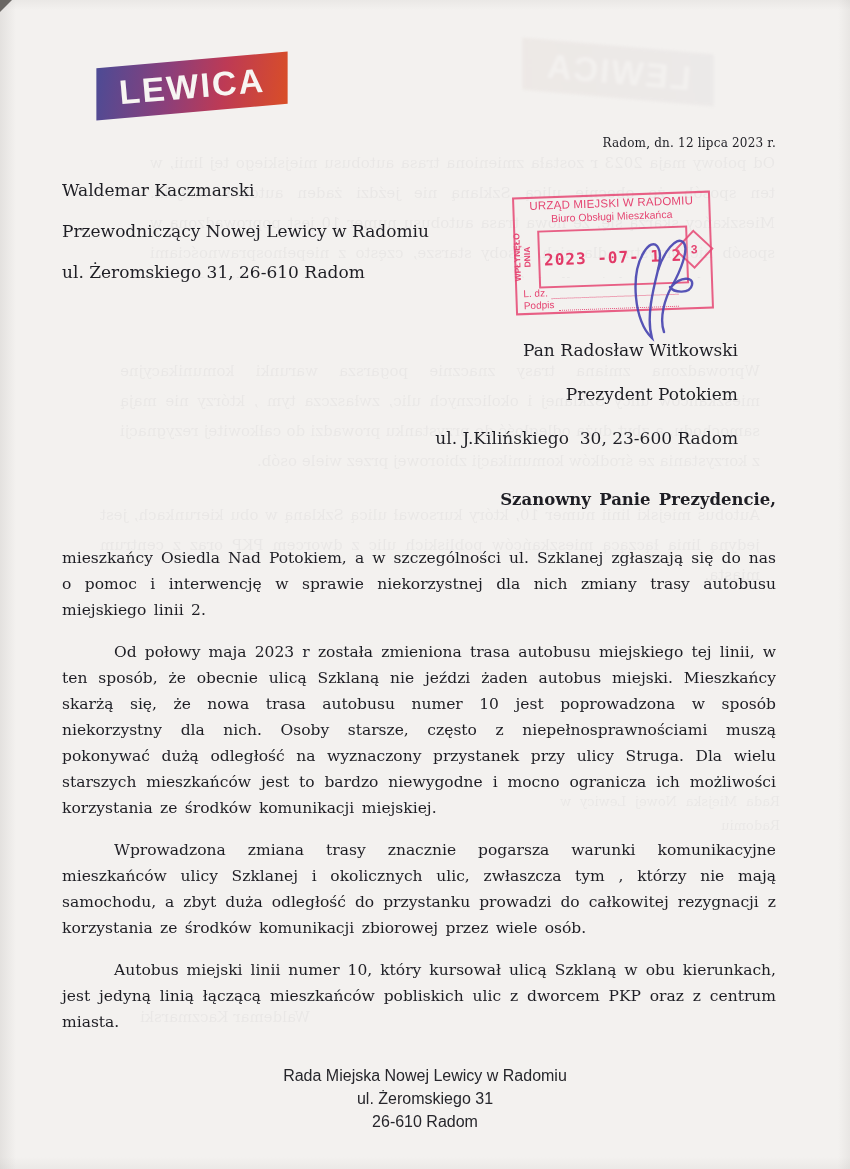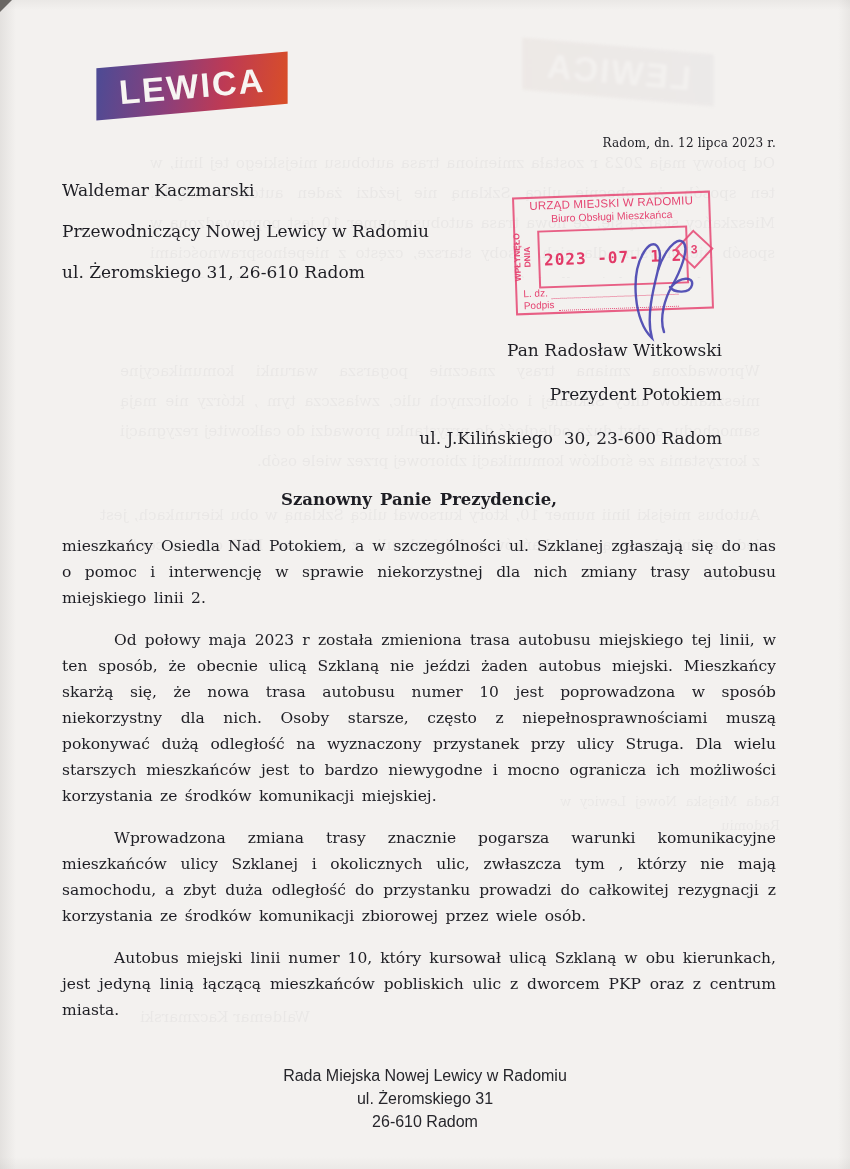--- a/index.html
+++ b/index.html
@@ -37,21 +37,21 @@
   .logo-ghost .logo-text{color:#ffffff;opacity:.9;}
 
   .ghost-block{position:absolute;transform:scaleX(-1);opacity:0.05;filter:blur(0.7px);
     color:#4a4a52;font-size:15px;line-height:30px;text-align:justify;overflow:hidden;pointer-events:none;}
 
   .date-line{position:absolute;top:136px;right:74px;font-size:12px;letter-spacing:.2px;}
 
   .sender{position:absolute;left:62px;top:170px;font-size:17px;}
   .sender .line{line-height:41px;white-space:pre;}
 
-  .recipient{position:absolute;right:128px;top:328px;font-size:17px;text-align:right;}
+  .recipient{position:absolute;right:112px;top:328px;font-size:17px;text-align:right;}
   .recipient .line{line-height:44px;white-space:pre;}
 
   
   .stamp{position:absolute;left:514px;top:194px;width:198px;height:118px;
     transform:rotate(-2deg);color:#e54572;
     font-family:"Liberation Sans",sans-serif;}
   .stamp-outer{position:absolute;inset:0;border:2px solid rgba(229,69,114,.85);}
   .stamp-header{position:absolute;top:3px;left:0;width:100%;text-align:center;line-height:13px;}
   .stamp-h1{font-size:11.5px;letter-spacing:.2px;}
   .stamp-h2{font-size:10.5px;}
@@ -66,21 +66,21 @@
     display:flex;align-items:center;justify-content:center;background:rgba(243,241,239,.2);}
   .stamp-diamond span{transform:rotate(-45deg);font-size:12px;font-weight:bold;}
   .stamp-bottom{position:absolute;left:8px;bottom:3px;width:155px;font-size:10px;line-height:12px;}
   .stamp-row{display:flex;align-items:flex-end;}
   .leader{flex:1;border-bottom:1.2px dotted rgba(229,69,114,.9);height:9px;margin-left:4px;}
 
   .signature-svg{position:absolute;left:612px;top:230px;width:104px;height:112px;pointer-events:none;}
 
   .letter{position:absolute;left:62px;top:487px;width:714px;
     font-size:15.5px;line-height:26px;text-align:justify;word-spacing:2.5px;}
-  .salutation{font-weight:bold;font-size:16.5px;margin:0 0 20px 0;text-align:center;}
+  .salutation{font-weight:bold;font-size:16.5px;margin:0 0 32px 0;text-align:right;}
   .letter p{margin:0 0 16px 0;}
   .letter p.indent{text-indent:52px;}
 
   .footer{position:absolute;top:1064px;left:0;width:100%;text-align:center;
     font-family:"Liberation Sans",sans-serif;font-size:16px;line-height:23px;color:#26262b;}
 </style>
 </head>
 <body>
 
 <div class="paper-edge"></div>

